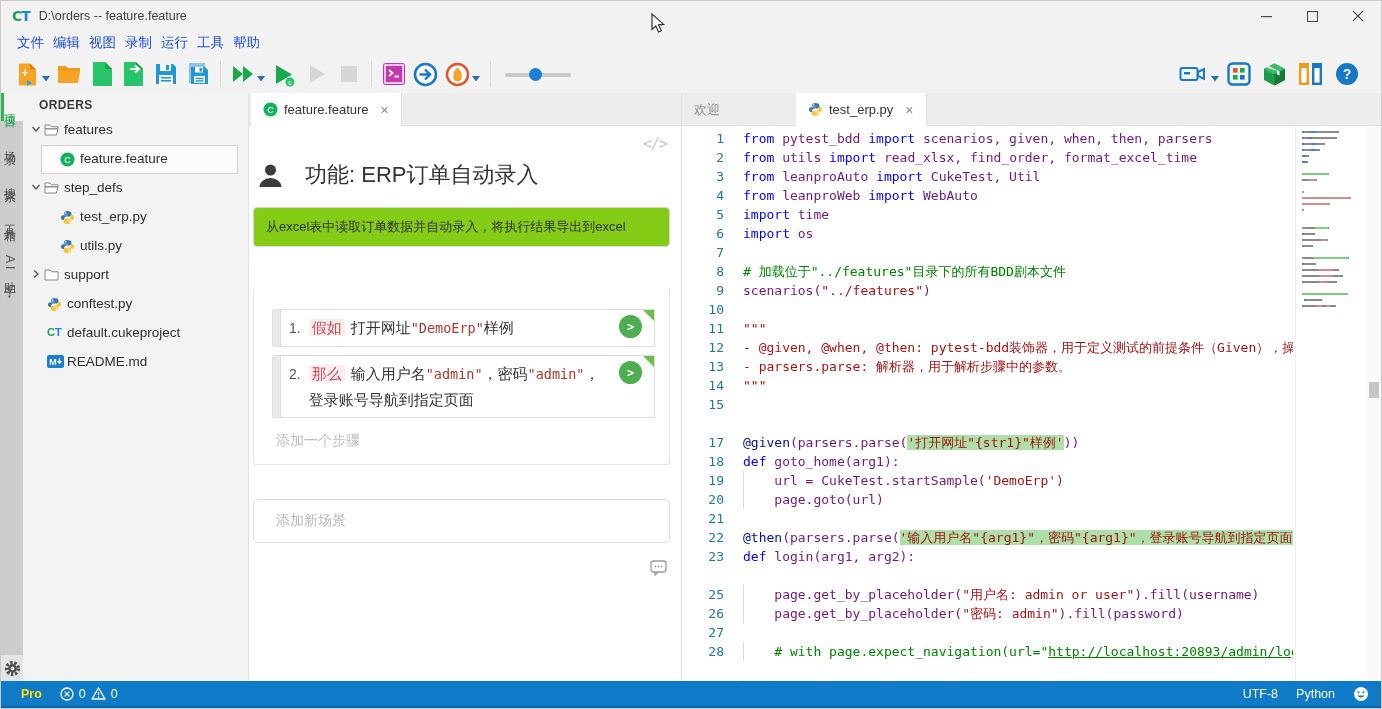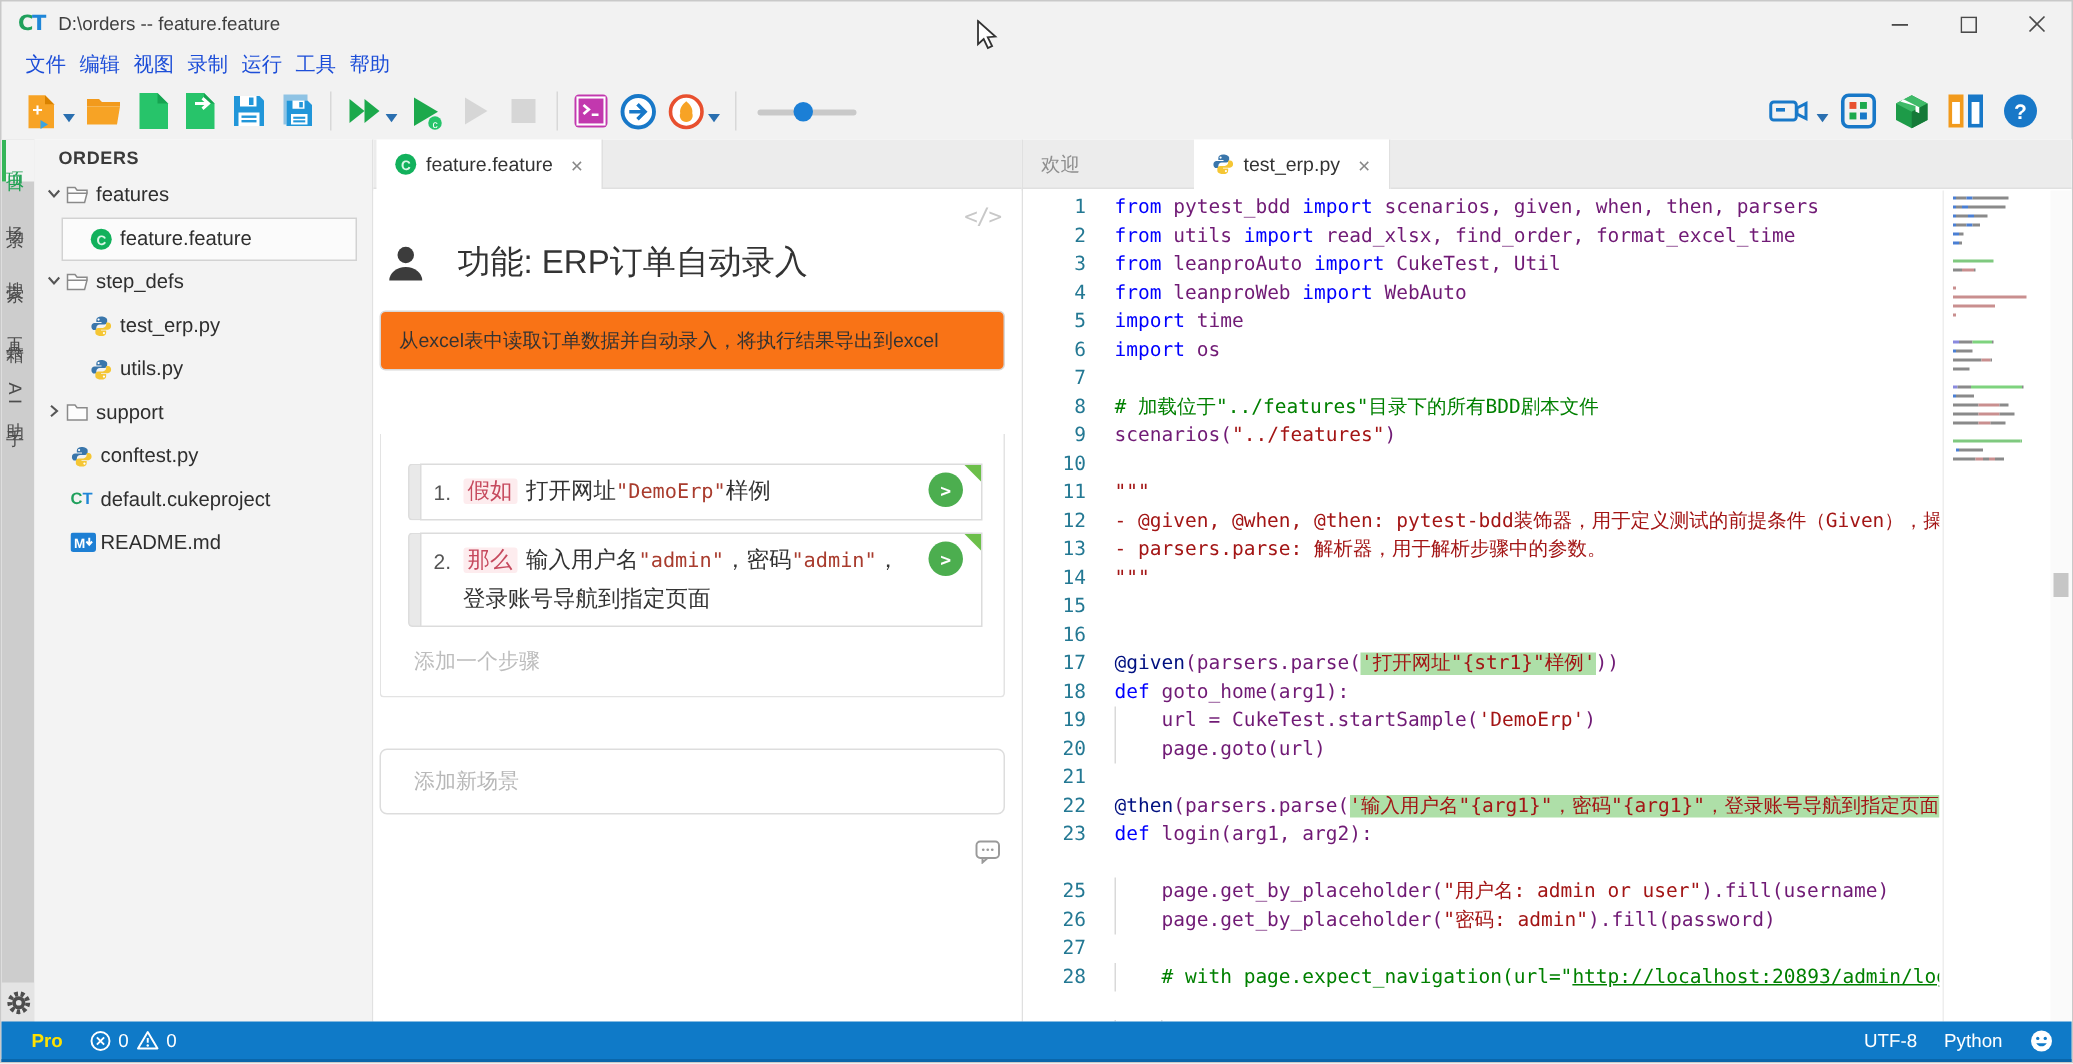--- a/index.html
+++ b/index.html
@@ -45,21 +45,21 @@
 .feature{position:absolute;top:0;left:248px;width:433px;bottom:0;background:#fff;border-right:1px solid #e0e0e0}
 .tabbar{position:absolute;top:0;left:0;right:0;height:33px;background:#ececec;border-bottom:1px solid #e0e0e0;display:flex}
 .tab{height:33px;display:flex;align-items:center;padding:0 12px;font-size:13px;color:#8f8f8f;position:relative}
 .tab.active{background:#fff;color:#333;border-right:1px solid #e0e0e0}
 .tab .close{margin-left:12px;color:#888;font-size:14px}
 .tab .ticon{margin-right:6px}
 .feature-body{position:absolute;top:34px;left:0;right:0;bottom:0;background:#fff;overflow:hidden}
 .code-toggle{position:absolute;top:8px;right:14px;color:#c8c8c8;font-size:15px;font-family:"DejaVu Sans Mono",monospace;letter-spacing:-1px}
 .feat-title-row{position:absolute;top:33px;left:8px;display:flex;align-items:center}
 .feat-title-row h1{font-size:22px;font-weight:normal;color:#333;margin-left:21px}
-.feat-desc{position:absolute;top:80px;left:4px;width:417px;border:1px solid #d8d8d8;border-radius:4px;padding:10px 12px;font-size:13px;color:#333;background:#f97316}
+.feat-desc{position:absolute;top:80px;left:4px;width:417px;border:1px solid #d8d8d8;border-radius:4px;padding:10px 12px;font-size:13px;color:#333;background:#84cc16}
 .scenario{position:absolute;top:162px;left:4px;width:417px}
 .scenario-header{height:36px;background:#ebebeb;border-radius:3px 3px 0 0;display:flex;align-items:center;padding:0 12px 0 10px;position:relative}
 .sc-title{font-size:14.5px;color:#333;margin-left:7px}
 .sc-actions{position:absolute;right:12px;top:0;height:36px;display:flex;align-items:center;gap:16px}
 .scenario-body{border:1px solid #e3e3e3;border-top:none;border-radius:0 0 3px 3px;background:#fff;padding:20px 14px 4px 18px}
 .step{position:relative;margin-bottom:8px;display:flex}
 .step .handle{width:8px;background:#e9e9e9;border-radius:3px 0 0 3px;border:1px solid #ddd;border-right:none}
 .step .card{flex:1;background:#fff;border:1px solid #dcdcdc;position:relative;padding:5px 48px 5px 8px;min-height:32px}
 .step .corner{position:absolute;top:0;right:0;width:0;height:0;border-top:11px solid #6cbf4a;border-left:11px solid transparent}
 .step .runbtn{position:absolute;right:12px;top:5px;width:23px;height:23px;border-radius:50%;background:#4cae4f;color:#fff;display:flex;align-items:center;justify-content:center;font-size:12px;font-weight:bold;font-family:"DejaVu Sans Mono",monospace}
@@ -504,21 +504,20 @@
             <div class="code-line" style="top: 97px;"><span class="lnum">6</span><span class="ltext"><span class="tok-k">import</span><span class="tok-t"> os</span></span></div>
             <div class="code-line" style="top: 116px;"><span class="lnum">7</span><span class="ltext"></span></div>
             <div class="code-line" style="top: 135px;"><span class="lnum">8</span><span class="ltext"><span class="tok-c"># 加载位于"../features"目录下的所有BDD剧本文件</span></span></div>
             <div class="code-line" style="top: 154px;"><span class="lnum">9</span><span class="ltext"><span class="tok-t">scenarios(</span><span class="tok-s">"../features"</span><span class="tok-t">)</span></span></div>
             <div class="code-line" style="top: 173px;"><span class="lnum">10</span><span class="ltext"></span></div>
             <div class="code-line" style="top: 192px;"><span class="lnum">11</span><span class="ltext"><span class="tok-s">"""</span></span></div>
             <div class="code-line" style="top: 211px;"><span class="lnum">12</span><span class="ltext"><span class="tok-s">- @given, @when, @then: pytest-bdd装饰器，用于定义测试的前提条件（Given），操作步骤</span></span></div>
             <div class="code-line" style="top: 230px;"><span class="lnum">13</span><span class="ltext"><span class="tok-s">- parsers.parse: 解析器，用于解析步骤中的参数。</span></span></div>
             <div class="code-line" style="top: 249px;"><span class="lnum">14</span><span class="ltext"><span class="tok-s">"""</span></span></div>
             <div class="code-line" style="top: 268px;"><span class="lnum">15</span><span class="ltext"></span></div>
-            <div class="code-line" style="top: 287px;"><span class="lnum">16</span><span class="ltext"></span></div>
             <div class="code-line" style="top: 306px;"><span class="lnum">17</span><span class="ltext"><span class="tok-d">@given</span><span class="tok-t">(parsers.parse(</span><span class="tok-g">'打开网址"{str1}"样例'</span><span class="tok-t">))</span></span></div>
             <div class="code-line" style="top: 325px;"><span class="lnum">18</span><span class="ltext"><span class="tok-k">def</span><span class="tok-t"> goto_home(arg1):</span></span></div>
             <div class="code-line" style="top: 344px;"><span class="lnum">19</span><span class="ltext"><span class="tok-t">    url = CukeTest.startSample(</span><span class="tok-s">'DemoErp'</span><span class="tok-t">)</span></span><span class="iguide" style="left: 61px; top: 0px; height: 19px;"></span></div>
             <div class="code-line" style="top: 363px;"><span class="lnum">20</span><span class="ltext"><span class="tok-t">    page.goto(url)</span></span><span class="iguide" style="left: 61px; top: 0px; height: 19px;"></span></div>
             <div class="code-line" style="top: 382px;"><span class="lnum">21</span><span class="ltext"></span></div>
             <div class="code-line" style="top: 401px;"><span class="lnum">22</span><span class="ltext"><span class="tok-d">@then</span><span class="tok-t">(parsers.parse(</span><span class="tok-g">'输入用户名"{arg1}"，密码"{arg1}"，登录账号导航到指定页面'</span></span></div>
             <div class="code-line" style="top: 420px;"><span class="lnum">23</span><span class="ltext"><span class="tok-k">def</span><span class="tok-t"> login(arg1, arg2):</span></span></div>
             <div class="code-line" style="top: 458px;"><span class="lnum">25</span><span class="ltext"><span class="tok-t">    page.get_by_placeholder(</span><span class="tok-s">"用户名: admin or user"</span><span class="tok-t">).fill(username)</span></span><span class="iguide" style="left: 61px; top: 0px; height: 19px;"></span></div>
             <div class="code-line" style="top: 477px;"><span class="lnum">26</span><span class="ltext"><span class="tok-t">    page.get_by_placeholder(</span><span class="tok-s">"密码: admin"</span><span class="tok-t">).fill(password)</span></span><span class="iguide" style="left: 61px; top: 0px; height: 19px;"></span></div>
             <div class="code-line" style="top: 496px;"><span class="lnum">27</span><span class="ltext"></span></div>

